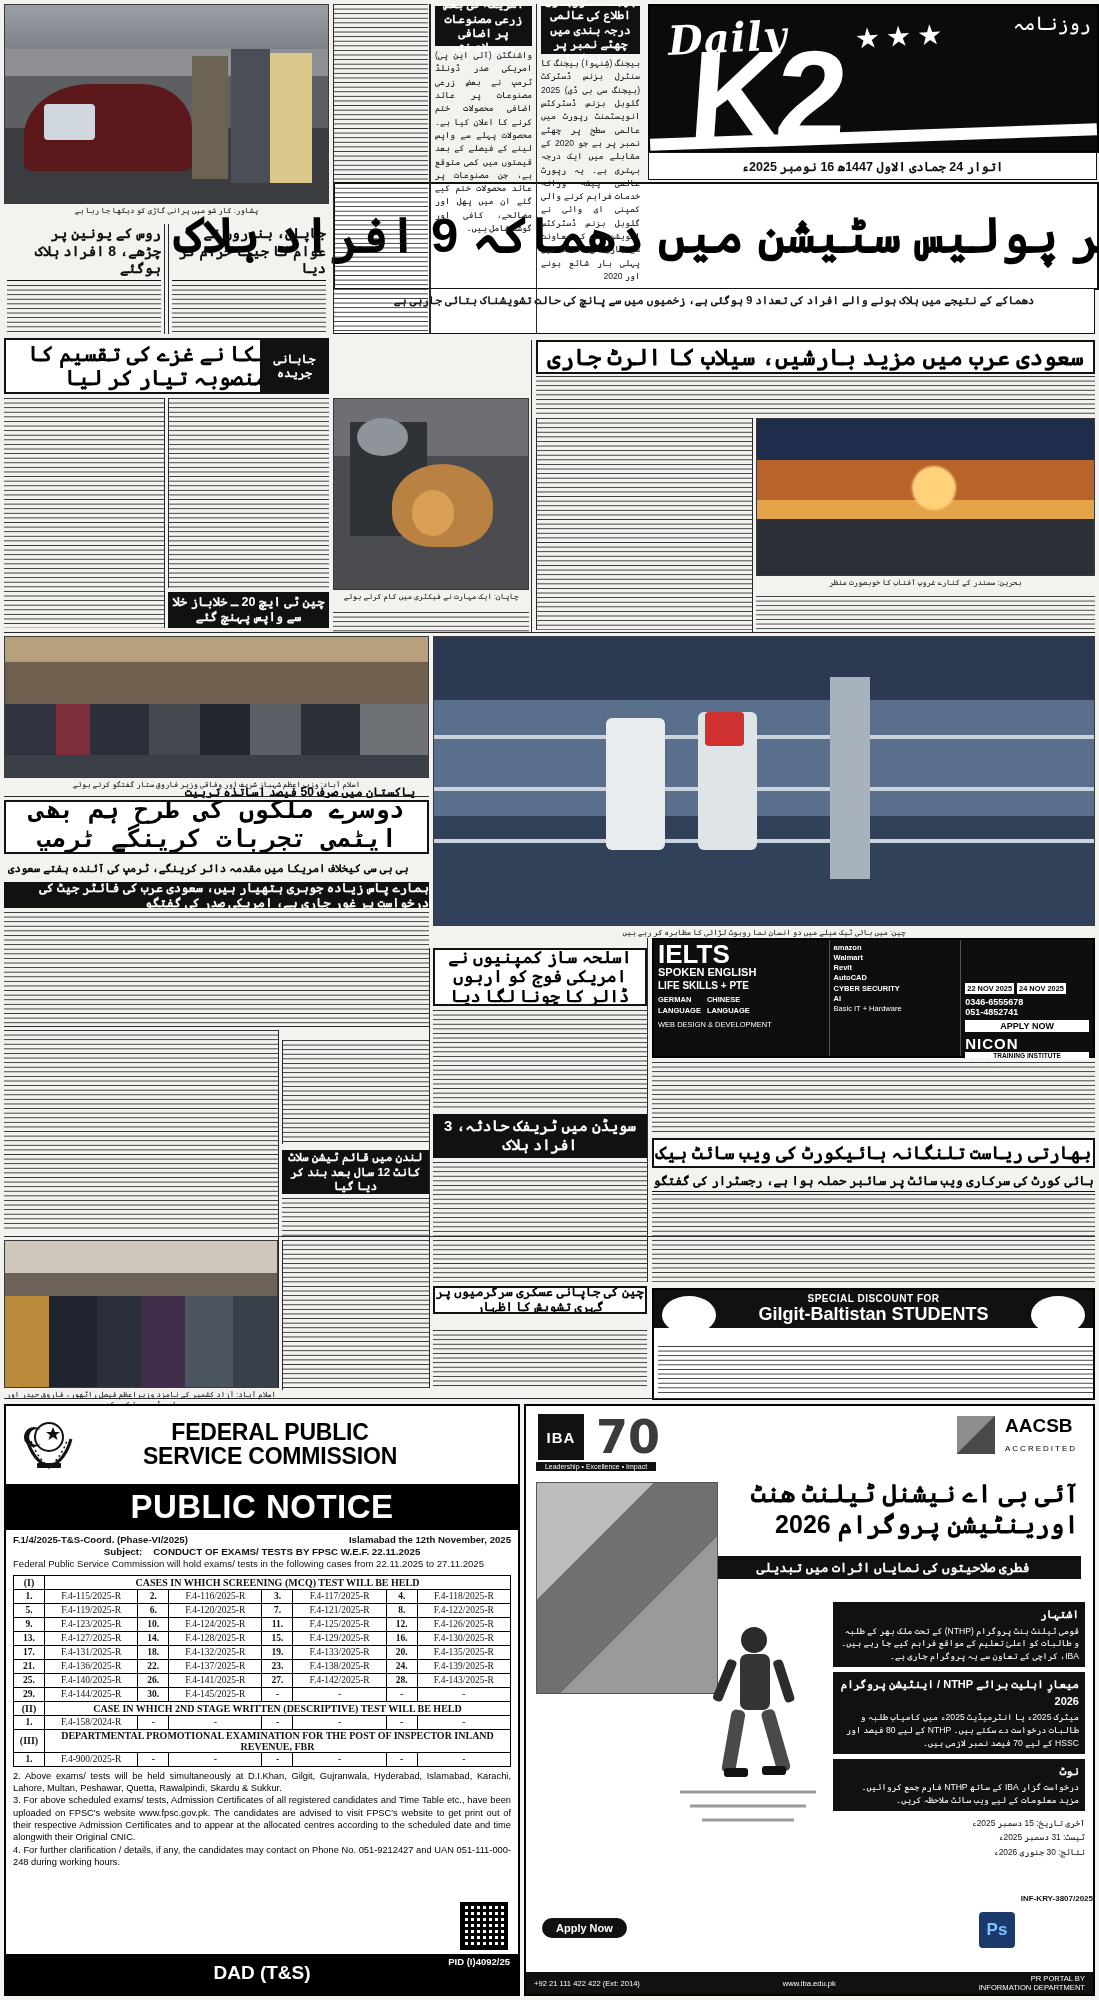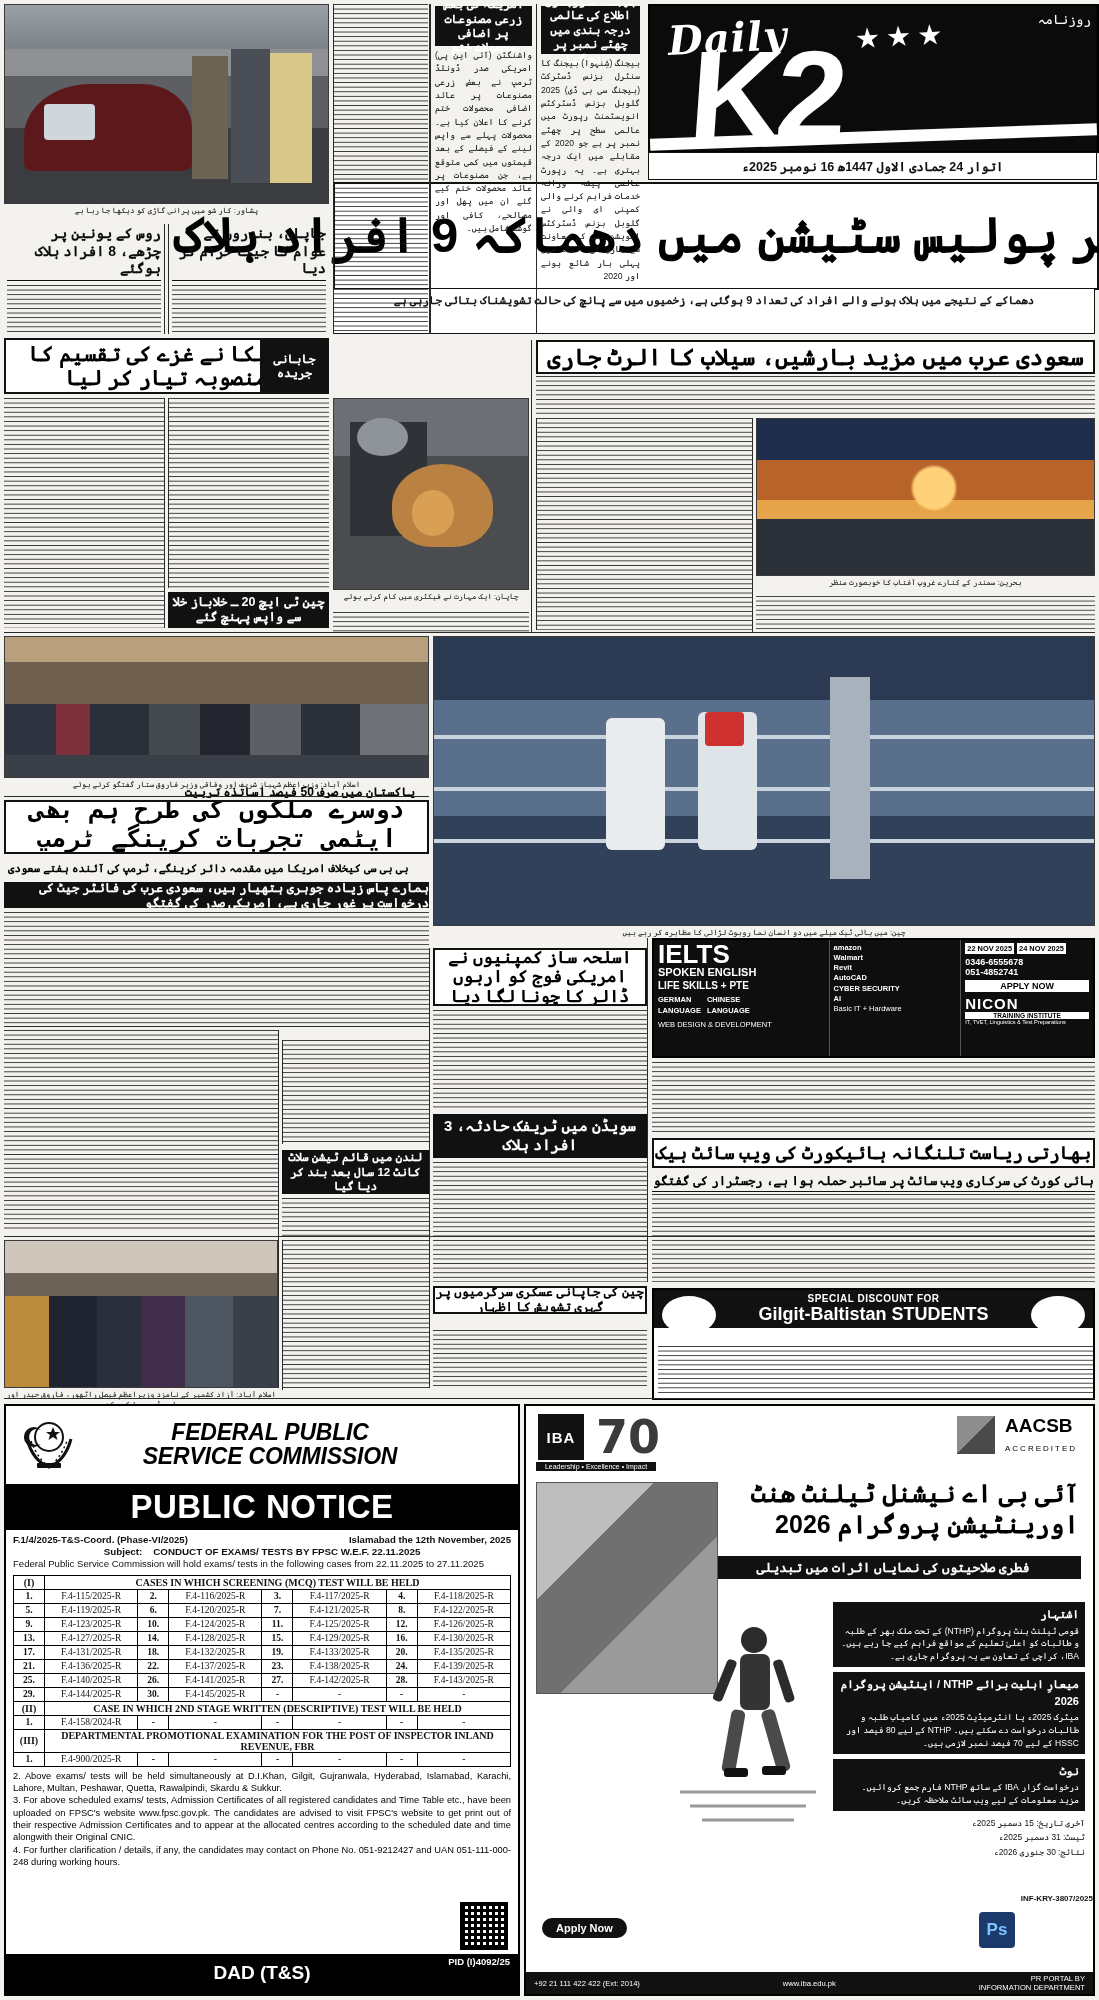--- a/index.html
+++ b/index.html
@@ -29,32 +29,32 @@
   
   #masthead{position:absolute;left:648px;top:4px;width:447px;height:145px;
             background:#0b0b0b;border:2px solid #000;}
   #mast-daily{position:absolute;left:18px;top:8px;color:#fff;
        font-family:"DejaVu Serif",serif;font-style:italic;font-weight:bold;
        font-size:40px;letter-spacing:1px;transform:rotate(-3deg);}
   #mast-stars{position:absolute;left:205px;top:14px;color:#fff;font-size:28px;letter-spacing:6px;transform:rotate(-3deg);}
   #mast-k2{position:absolute;left:40px;top:26px;color:#fff;
        font-family:"Liberation Sans",sans-serif;font-weight:bold;font-size:128px;
        letter-spacing:-6px;line-height:1;transform:skewX(-4deg);}
-  #mast-roznama{position:absolute;right:6px;top:6px;color:#fff;font-size:13px;direction:rtl;}
+  #mast-roznama{position:absolute;right:6px;top:6px;color:#fff;font-size:19px;direction:rtl;}
   #mast-swoosh{position:absolute;left:0;bottom:8px;width:447px;height:12px;background:#fff;transform:rotate(-2deg);}
   #datebar{position:absolute;left:648px;top:152px;width:447px;height:26px;
      border:1px solid #111;background:#fff;display:flex;align-items:center;justify-content:center;
      direction:rtl;font-size:12.5px;font-weight:bold;color:#111;}
   
   #mainhead{position:absolute;left:333px;top:182px;width:762px;height:104px;
      border:2px solid #111;background:#fff;display:flex;align-items:center;justify-content:center;}
   #mainhead span{direction:rtl;font-size:49px;font-weight:bold;color:#000;line-height:1.05;white-space:nowrap;}
   
   #fpsc{position:absolute;left:4px;top:1404px;width:516px;height:592px;border:2px solid #000;background:#fff;box-sizing:border-box;}
-  #fpsc .f-top{display:flex;align-items:center;height:78px;border-bottom:2px solid #000;font-style:italic;}
+  #fpsc .f-top{display:flex;align-items:center;height:78px;border-bottom:2px solid #000;}
   #fpsc .f-emblem{width:86px;text-align:center;}
   #fpsc .f-title{flex:1;text-align:center;font-weight:bold;font-size:23px;line-height:1.04;letter-spacing:-.2px;}
   #fpsc .f-notice{background:#000;color:#fff;text-align:center;font-weight:bold;font-size:33px;letter-spacing:.5px;padding:2px 0 4px;}
   #fpsc .f-body{padding:4px 7px 0;font-size:9.6px;color:#111;}
   #fpsc .f-refrow{display:flex;justify-content:space-between;font-weight:bold;font-size:9.6px;}
   #fpsc .f-subj{text-align:center;font-weight:bold;font-size:9.8px;margin-top:1px;}
   #fpsc .f-intro{font-size:9.6px;margin-top:1px;line-height:1.35;}
   table.cases{width:100%;border-collapse:collapse;margin-top:4px;font-family:"Liberation Serif",serif;}
   table.cases td,table.cases th{border:1px solid #000;font-size:9.5px;padding:0 2px;height:13px;text-align:center;}
   table.cases th{font-weight:bold;font-size:10px;}
@@ -287,21 +287,21 @@
       </div>
       <div class="nic-cell" style="width:30%;">
         <div class="small-w b">amazon</div>
         <div class="small-w b">Walmart</div>
         <div class="small-w b">Revit</div>
         <div class="small-w b">AutoCAD</div>
         <div class="small-w b">CYBER SECURITY</div>
         <div class="small-w b">AI</div>
         <div class="small-w">Basic IT + Hardware</div>
       </div>
-      <div class="nic-cell" style="width:30%;border-right:none;">
+      <div class="nic-cell" style="width:30%;border-right:none;margin-top:40px;">
         <div style="display:flex;gap:3px;">
           <div style="background:#fff;color:#000;font-size:7.4px;font-weight:bold;padding:1px 2px;">22 NOV 2025</div>
           <div style="background:#fff;color:#000;font-size:7.4px;font-weight:bold;padding:1px 2px;">24 NOV 2025</div>
         </div>
         <div class="b" style="font-size:9px;margin-top:3px;">0346-6555678</div>
         <div class="b" style="font-size:9px;">051-4852741</div>
         <div style="background:#fff;color:#000;font-weight:bold;font-size:9px;text-align:center;margin-top:3px;padding:1px 0;">APPLY NOW</div>
         <div class="b" style="font-size:15px;margin-top:3px;letter-spacing:1px;">NICON</div>
         <div style="background:#fff;color:#000;font-size:6.6px;font-weight:bold;text-align:center;">TRAINING INSTITUTE</div>
         <div style="font-size:5.6px;">IT, TVET, Linguistics &amp; Test Preparations</div>

